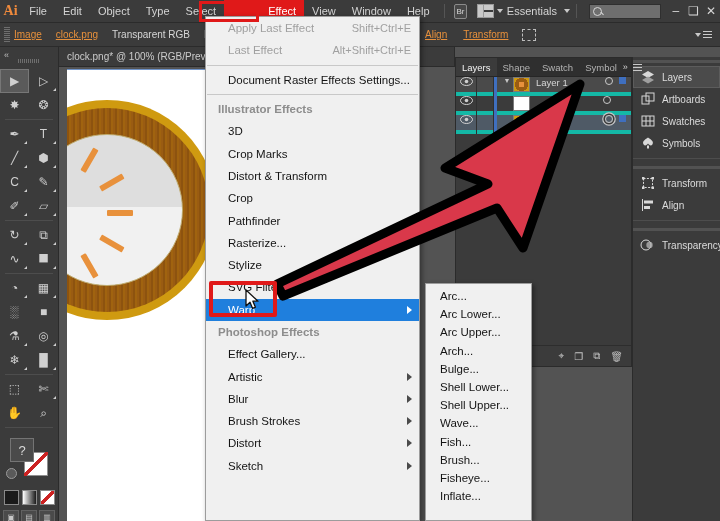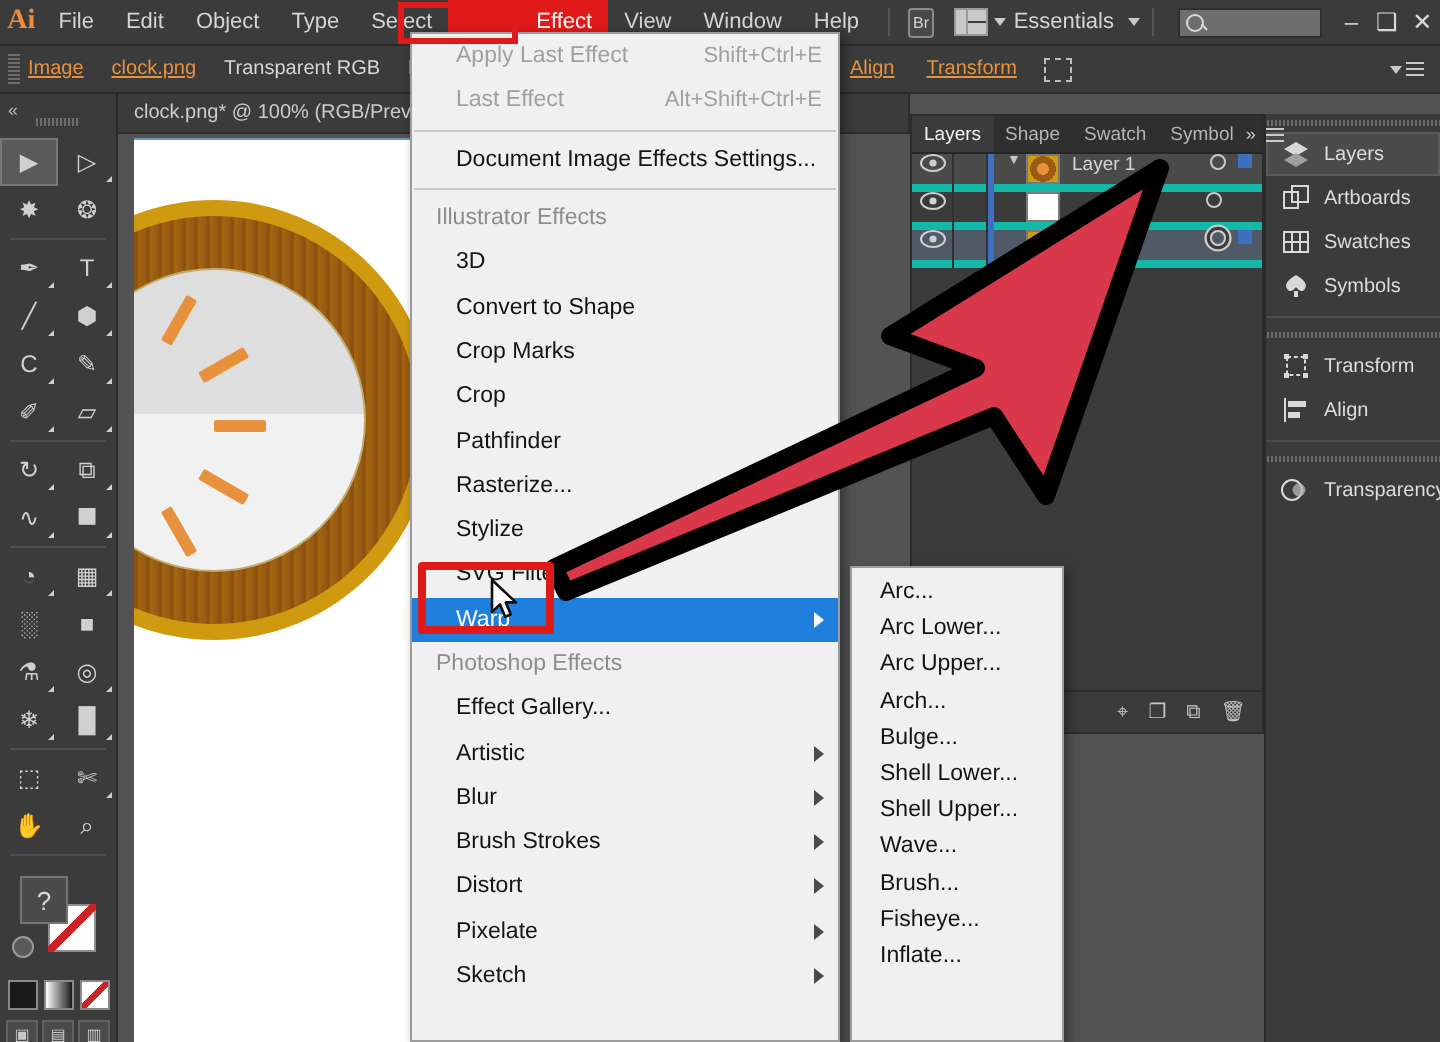--- a/index.html
+++ b/index.html
@@ -159,21 +159,21 @@
 
   
   .dropdown {
     position: absolute; left: 205px; top: 16px; width: 215px; height: 505px;
     background: #f0f0f0; border: 1px solid #9c9c9c; box-shadow: 2px 2px 5px rgba(0,0,0,.4);
     font-size: 11.5px; color: #141414; z-index: 40; overflow: hidden;
   }
   .mrow { height: 22.3px; display: flex; align-items: center;
     padding-left: 22px; padding-right: 8px; position: relative; }
   .mrow.dim { color: #a0a0a0; }
-  .mrow.head { color: #8d8d8d; padding-left: 12px; }
+  .mrow.head { color: #8d8d8d; padding-left: 12px; font-weight: bold; }
   .mrow.sel { background: #1f7fdd; color: #ffffff; }
   .mrow .sc { margin-left: auto; font-size: 11px; }
   .mrow .sub {
     position: absolute; right: 7px; top: 50%; transform: translateY(-50%);
     width: 0; height: 0; border-top: 4px solid transparent;
     border-bottom: 4px solid transparent; border-left: 5px solid #4a4a4a;
   }
   .mrow.sel .sub { border-left-color: #ffffff; }
   .msep { height: 1px; background: #c8c8c8; margin: 3px 1px; }
 
@@ -550,34 +550,34 @@
       <div class="mrow dim">
         <span>Apply Last Effect</span>
         <span class="sc">Shift+Ctrl+E</span>
       </div>
       <div class="mrow dim">
         <span>Last Effect</span>
         <span class="sc">Alt+Shift+Ctrl+E</span>
       </div>
       <div class="msep"></div>
       <div class="mrow">
-        <span>Document Image Effects Settings...</span>
+        <span>Document Raster Effects Settings...</span>
       </div>
       <div class="msep"></div>
       <div class="mrow head">
         <span>Illustrator Effects</span>
       </div>
       <div class="mrow">
         <span>3D</span>
       </div>
       <div class="mrow">
-        <span>Convert to Shape</span>
-      </div>
-      <div class="mrow">
         <span>Crop Marks</span>
+      </div>
+      <div class="mrow">
+        <span>Distort &amp; Transform</span>
       </div>
       <div class="mrow">
         <span>Crop</span>
       </div>
       <div class="mrow">
         <span>Pathfinder</span>
       </div>
       <div class="mrow">
         <span>Rasterize...</span>
       </div>
@@ -604,41 +604,38 @@
       <div class="mrow">
         <span>Blur</span>
         <span class="sub"></span>
       </div>
       <div class="mrow">
         <span>Brush Strokes</span>
         <span class="sub"></span>
       </div>
       <div class="mrow">
         <span>Distort</span>
-        <span class="sub"></span>
-      </div>
-      <div class="mrow">
-        <span>Pixelate</span>
         <span class="sub"></span>
       </div>
       <div class="mrow">
         <span>Sketch</span>
         <span class="sub"></span>
       </div>
     </div>
 
   <div class="submenu" id="warp-submenu">
       <div class="srow">Arc...</div>
       <div class="srow">Arc Lower...</div>
       <div class="srow">Arc Upper...</div>
       <div class="srow">Arch...</div>
       <div class="srow">Bulge...</div>
       <div class="srow">Shell Lower...</div>
       <div class="srow">Shell Upper...</div>
       <div class="srow">Wave...</div>
+      <div class="srow">Fish...</div>
       <div class="srow">Brush...</div>
       <div class="srow">Fisheye...</div>
       <div class="srow">Inflate...</div>
     </div>
 
   <svg class="arrow" viewBox="0 0 420 240">
     <path d="M 375 6 L 240 90 L 283 106 L 72 206 L 78 218 L 292 130 L 318 170 Z" fill="#d9384a" stroke="#000000" stroke-width="9" stroke-linejoin="round"></path>
   </svg>
 
   <div class="redbox"></div>

